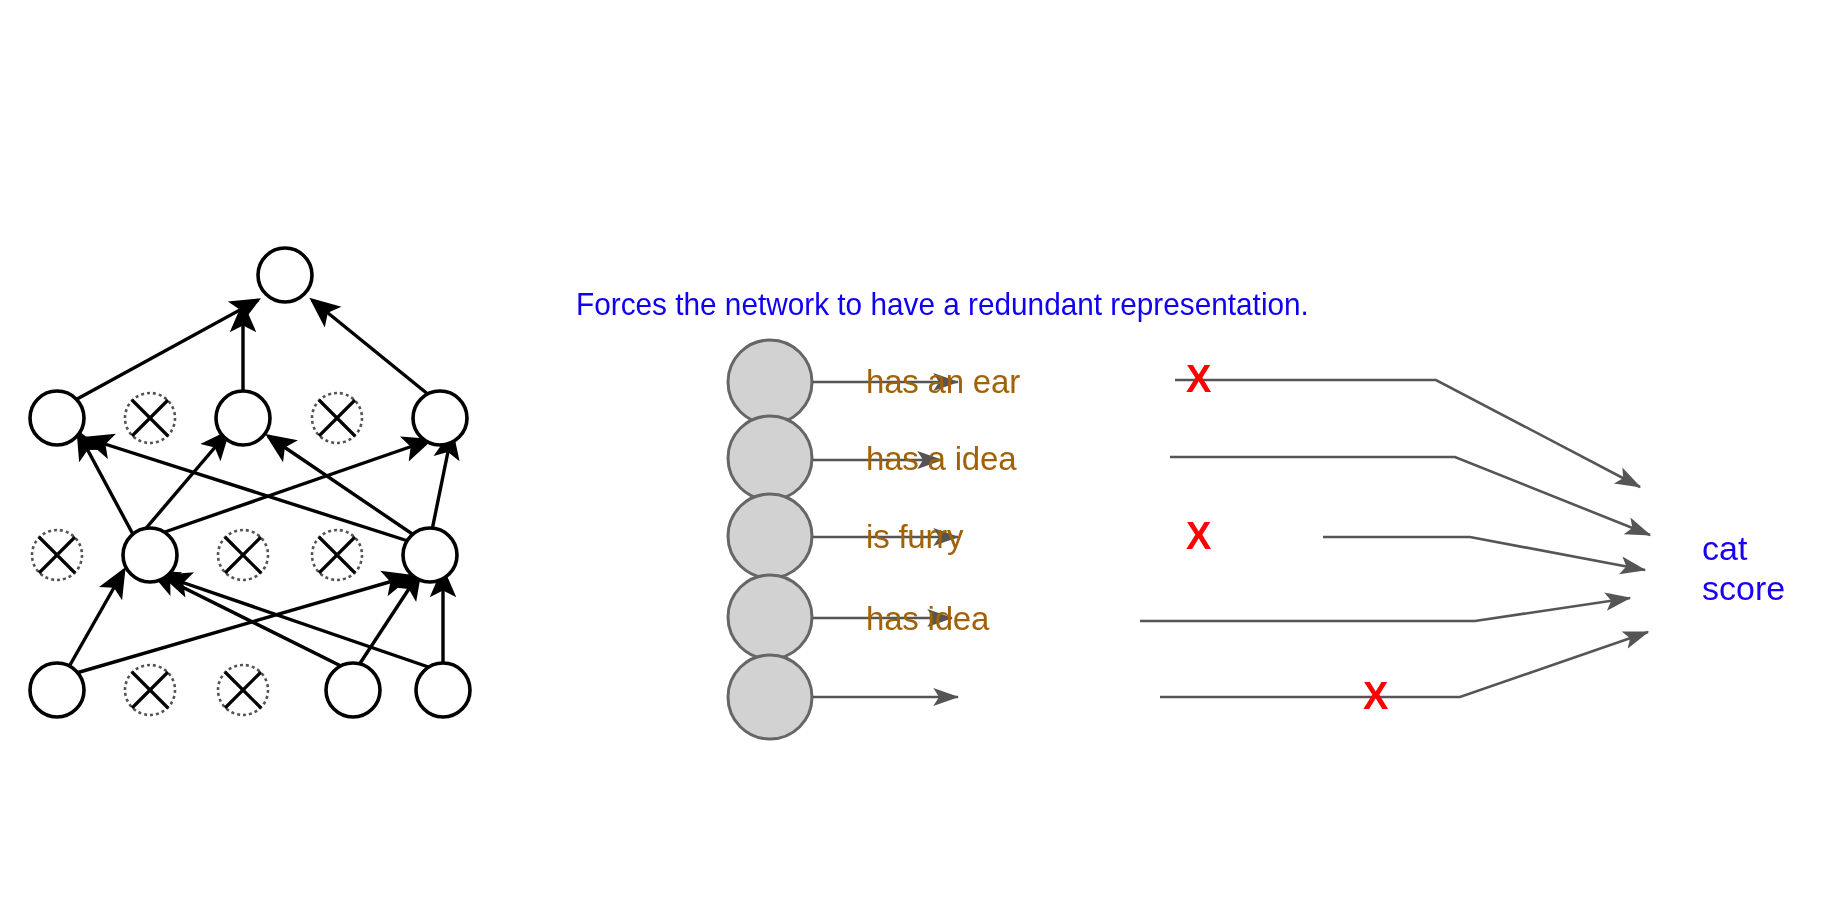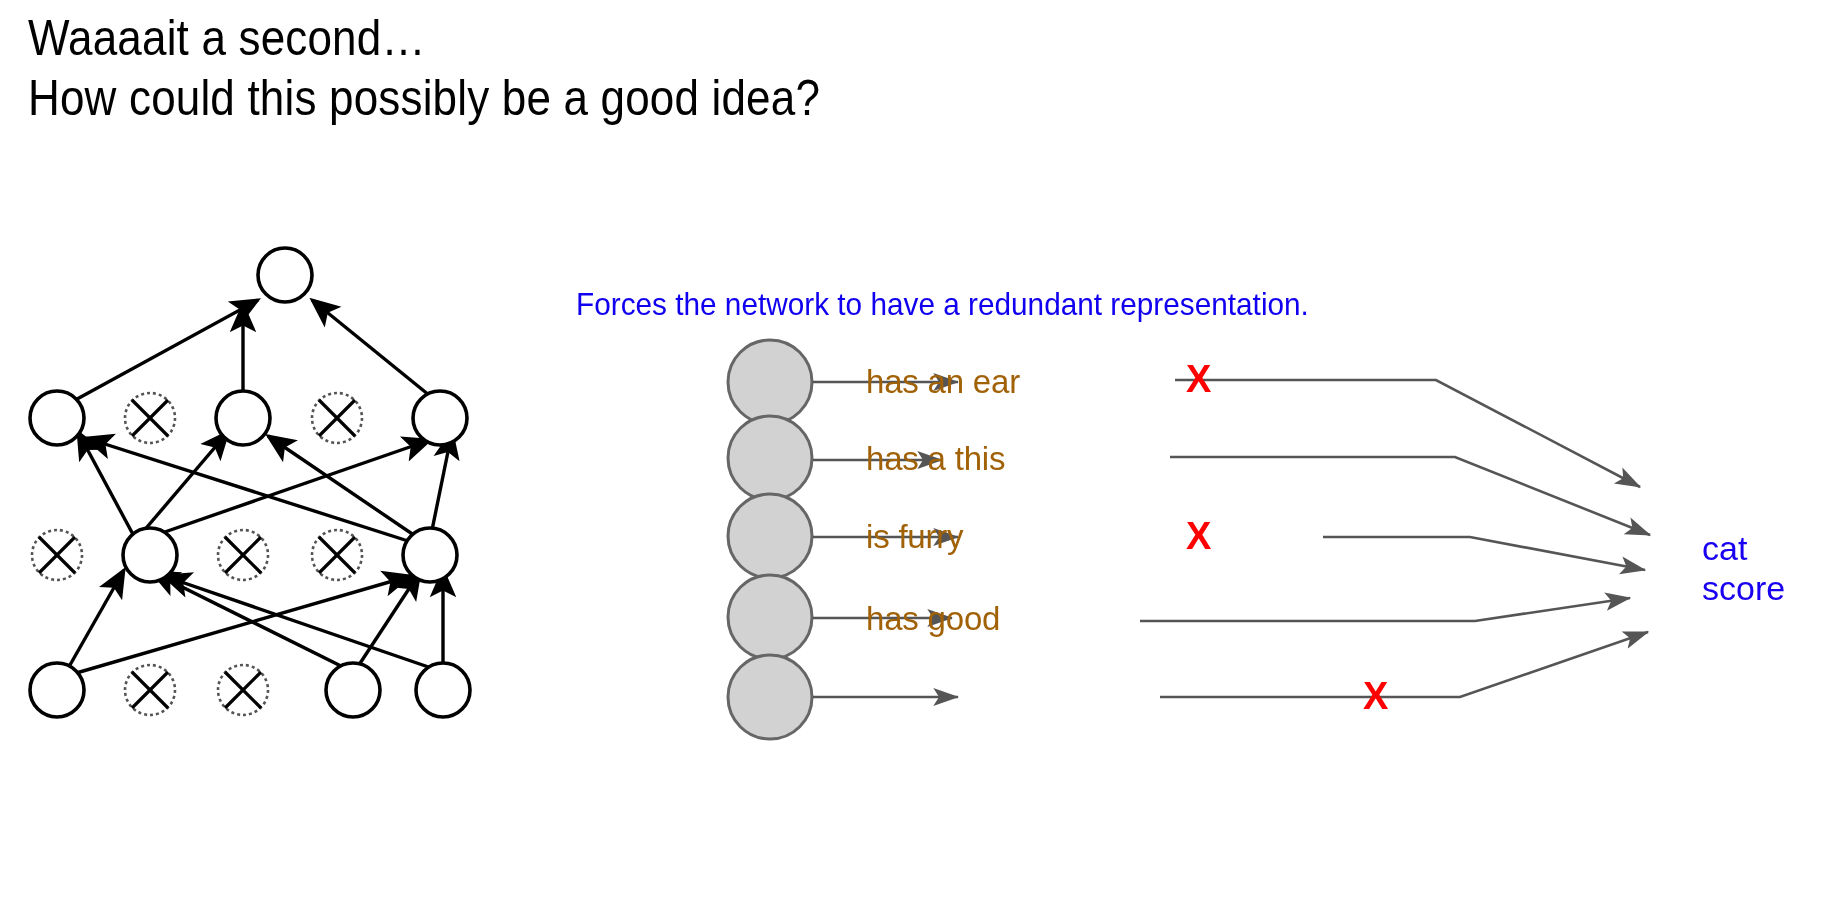--- a/index.html
+++ b/index.html
@@ -27,24 +27,20 @@
          font-family:"Liberation Sans","DejaVu Sans",sans-serif;line-height:1;}
   
   #catscore{position:absolute;font-size:34px;color:#1a00f0;line-height:40px;
             white-space:pre-line;}
 </style>
 </head>
 <body>
 
 <div class="slide">
 
-  <div id="title">
-    <div class="line">Waaaait a second…</div>
-    <div class="line">How could this possibly be a good idea?</div>
-  </div>
 
   <div id="caption">Forces the network to have a redundant representation.</div>
 
   <svg class="layer" viewBox="0 0 1828 898">
     <defs>
       <marker id="netArrow" markerWidth="9" markerHeight="9" refX="8" refY="4.5" orient="auto" markerUnits="strokeWidth">
         <path d="M0,0.6 L9,4.5 L0,8.4 L2,4.5 Z" fill="#000"></path>
       </marker>
       <marker id="grayArrow" markerWidth="10" markerHeight="8" refX="9.5" refY="4" orient="auto" markerUnits="strokeWidth">
         <path d="M0,0.5 L10,4 L0,7.5 L2.2,4 Z" fill="#555"></path>
@@ -145,23 +141,23 @@
         <polyline points="1175,380 1436,380 1640,487" marker-end="url(#grayArrow)"></polyline>
         <polyline points="1170,457 1455,457 1650,535" marker-end="url(#grayArrow)"></polyline>
         <polyline points="1323,537 1470,537 1645,570" marker-end="url(#grayArrow)"></polyline>
         <polyline points="1140,621 1475,621 1630,598" marker-end="url(#grayArrow)"></polyline>
         <polyline points="1160,697 1460,697 1648,632" marker-end="url(#grayArrow)"></polyline>
       </g>
     </g>
   </svg>
 
   <div class="feat" style="left:866px;top:363px">has an ear</div>
-  <div class="feat" style="left:866px;top:440px">has a this</div>
+  <div class="feat" style="left:866px;top:440px">has a idea</div>
   <div class="feat" style="left:866px;top:518px">is furry</div>
-  <div class="feat" style="left:866px;top:600px">has good</div>
+  <div class="feat" style="left:866px;top:600px">has idea</div>
 
   <div class="xmark" style="left:1186px;top:360px">X</div>
   <div class="xmark" style="left:1186px;top:517px">X</div>
   <div class="xmark" style="left:1363px;top:677px">X</div>
 
   <div id="catscore" style="left:1702px;top:528px">cat
 score</div>
 
 </div>
 

